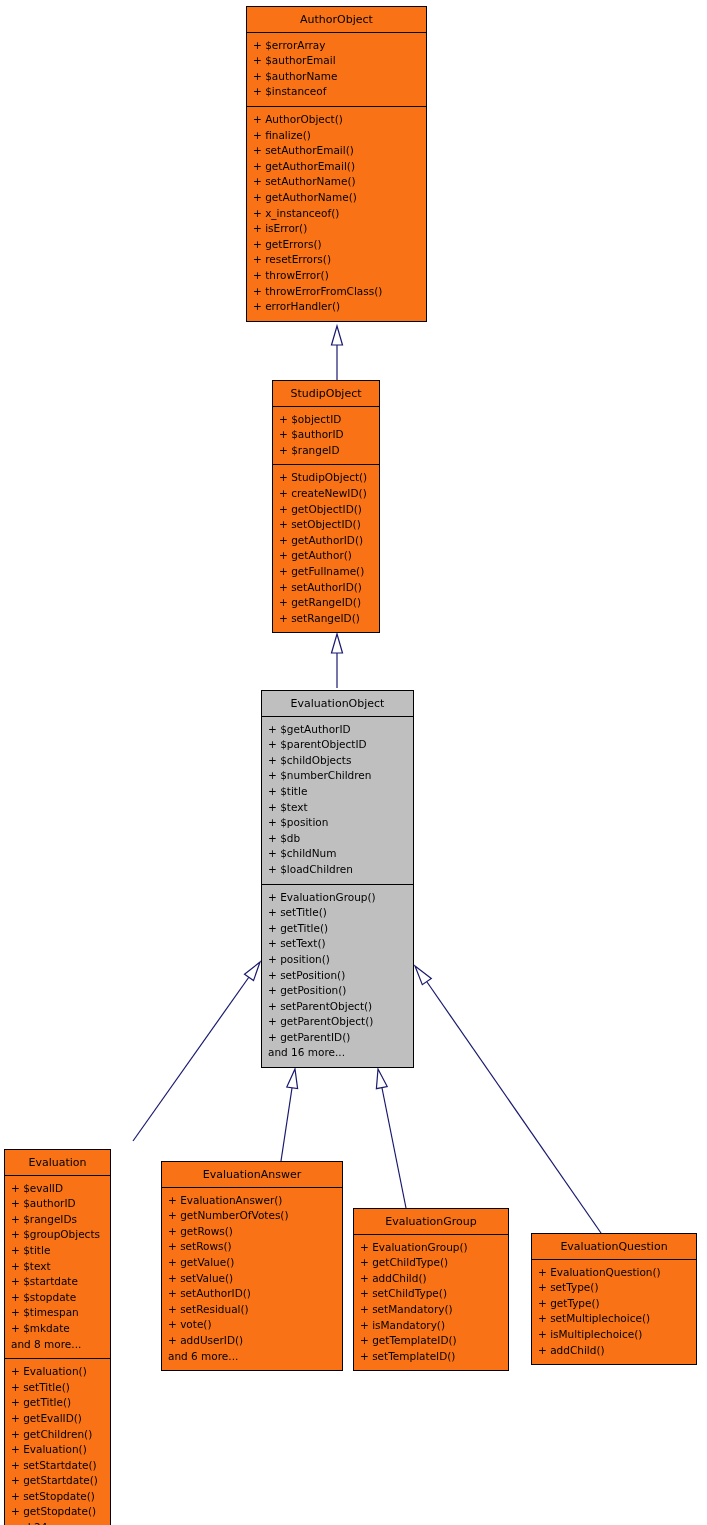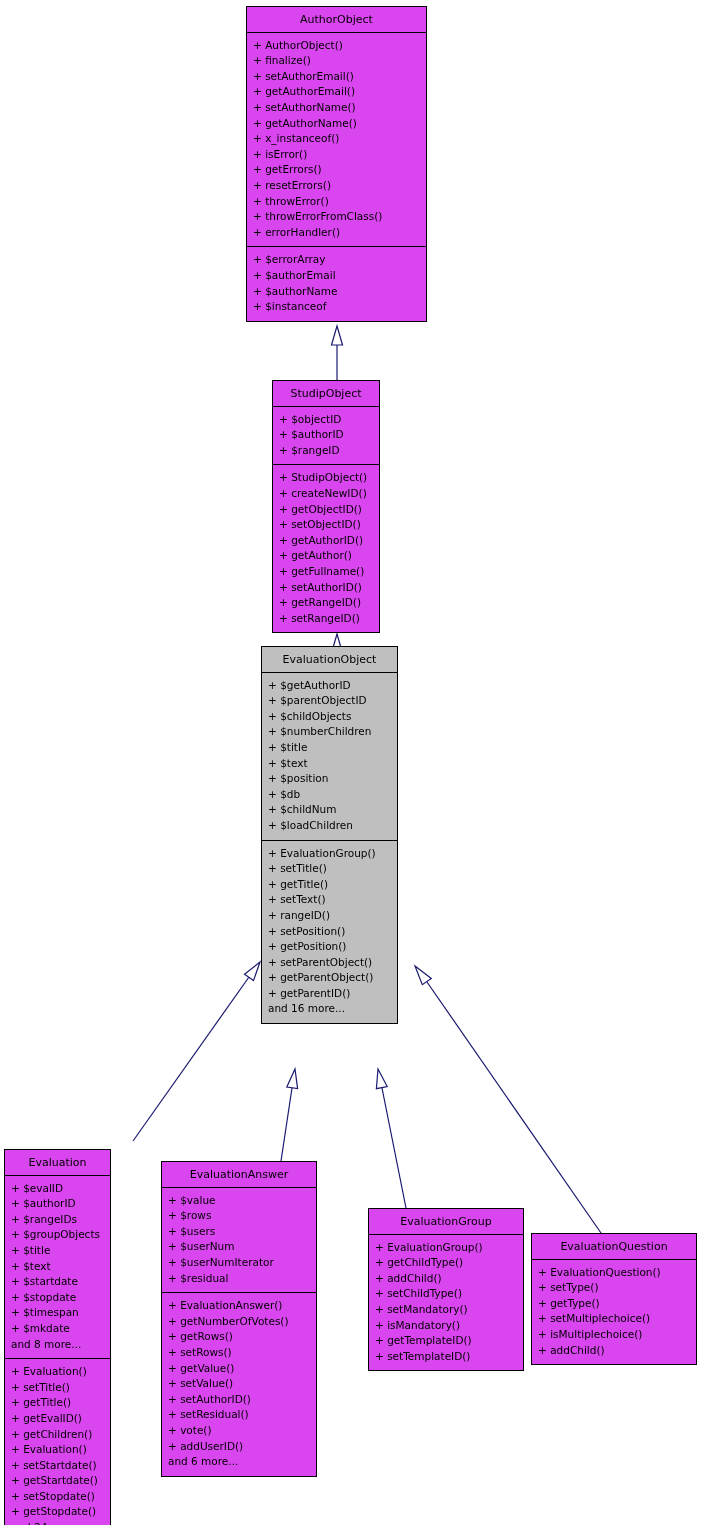--- a/index.html
+++ b/index.html
@@ -12,21 +12,21 @@
     overflow: hidden;
   }
   #connector-layer {
     position: absolute;
     left: 0; top: 0;
     width: 707px; height: 1525px;
     pointer-events: none;
   }
   .uml-class {
     position: absolute;
-    background: #d946ef;
+    background: #f97316;
     border: 1px solid #000000;
     color: #000000;
     font-size: 10.5px;
     line-height: 15.6px;
     box-sizing: border-box;
     cursor: pointer;
   }
   .uml-title {
     text-align: center;
     padding: 5px 4px 4px 4px;
@@ -34,24 +34,24 @@
     font-size: 11px;
   }
   .uml-section {
     border-top: 1px solid #000000;
     padding: 5px 3px 6px 6px;
   }
   .member { white-space: nowrap; }
   
   #box-0 { left: 246px; top: 6px;    width: 181px; }
   #box-1 { left: 272px; top: 380px;  width: 108px; }
-  #box-2 { left: 261px; top: 646px;  width: 137px; }
+  #box-2 { left: 261px; top: 690px;  width: 153px; }
   #box-3 { left: 4px;   top: 1119px; width: 107px; margin-top: 30px; }
-  #box-4 { left: 161px; top: 1161px; width: 156px; }
-  #box-5 { left: 353px; top: 1208px; width: 156px; margin-left: 15px; }
+  #box-4 { left: 161px; top: 1161px; width: 182px; }
+  #box-5 { left: 353px; top: 1208px; width: 156px; }
   #box-6 { left: 531px; top: 1233px; width: 166px; }
 </style>
 </head>
 <body>
 
 <div id="canvas">
 
   <svg id="connector-layer" viewBox="0 0 707 1525" xmlns="http://www.w3.org/2000/svg">
 
     <g>
@@ -80,41 +80,41 @@
     </g>
 
     <g>
       <line x1="601" y1="1233" x2="427" y2="982" stroke-width="1.2" stroke="#191970"></line>
       <polygon points="415,966 431.3,978.5 422.3,984.7" fill="#ffffff" stroke-width="1.2" stroke="#191970"></polygon>
     </g>
   </svg>
 
   <div id="box-0" class="uml-class">
     <div class="uml-title">AuthorObject</div>
+    <div class="uml-section">
+        <div class="member">+ $errorArray</div>
+        <div class="member">+ $authorEmail</div>
+        <div class="member">+ $authorName</div>
+        <div class="member">+ $instanceof</div>
+      </div>
     <div class="uml-section">
         <div class="member">+ AuthorObject()</div>
         <div class="member">+ finalize()</div>
         <div class="member">+ setAuthorEmail()</div>
         <div class="member">+ getAuthorEmail()</div>
         <div class="member">+ setAuthorName()</div>
         <div class="member">+ getAuthorName()</div>
         <div class="member">+ x_instanceof()</div>
         <div class="member">+ isError()</div>
         <div class="member">+ getErrors()</div>
         <div class="member">+ resetErrors()</div>
         <div class="member">+ throwError()</div>
         <div class="member">+ throwErrorFromClass()</div>
         <div class="member">+ errorHandler()</div>
       </div>
-    <div class="uml-section">
-        <div class="member">+ $errorArray</div>
-        <div class="member">+ $authorEmail</div>
-        <div class="member">+ $authorName</div>
-        <div class="member">+ $instanceof</div>
-      </div>
   </div>
 
   <div id="box-1" class="uml-class">
     <div class="uml-title">StudipObject</div>
     <div class="uml-section">
         <div class="member">+ $objectID</div>
         <div class="member">+ $authorID</div>
         <div class="member">+ $rangeID</div>
       </div>
     <div class="uml-section">
@@ -143,21 +143,21 @@
         <div class="member">+ $position</div>
         <div class="member">+ $db</div>
         <div class="member">+ $childNum</div>
         <div class="member">+ $loadChildren</div>
       </div>
     <div class="uml-section">
         <div class="member">+ EvaluationGroup()</div>
         <div class="member">+ setTitle()</div>
         <div class="member">+ getTitle()</div>
         <div class="member">+ setText()</div>
-        <div class="member">+ rangeID()</div>
+        <div class="member">+ position()</div>
         <div class="member">+ setPosition()</div>
         <div class="member">+ getPosition()</div>
         <div class="member">+ setParentObject()</div>
         <div class="member">+ getParentObject()</div>
         <div class="member">+ getParentID()</div>
         <div class="member">and 16 more...</div>
       </div>
   </div>
 
   <div id="box-3" class="uml-class">
@@ -186,28 +186,20 @@
         <div class="member">+ getStartdate()</div>
         <div class="member">+ setStopdate()</div>
         <div class="member">+ getStopdate()</div>
         <div class="member">and 24 more...</div>
       </div>
   </div>
 
   <div id="box-4" class="uml-class">
     <div class="uml-title">EvaluationAnswer</div>
     <div class="uml-section">
-        <div class="member">+ $value</div>
-        <div class="member">+ $rows</div>
-        <div class="member">+ $users</div>
-        <div class="member">+ $userNum</div>
-        <div class="member">+ $userNumIterator</div>
-        <div class="member">+ $residual</div>
-      </div>
-    <div class="uml-section">
         <div class="member">+ EvaluationAnswer()</div>
         <div class="member">+ getNumberOfVotes()</div>
         <div class="member">+ getRows()</div>
         <div class="member">+ setRows()</div>
         <div class="member">+ getValue()</div>
         <div class="member">+ setValue()</div>
         <div class="member">+ setAuthorID()</div>
         <div class="member">+ setResidual()</div>
         <div class="member">+ vote()</div>
         <div class="member">+ addUserID()</div>

